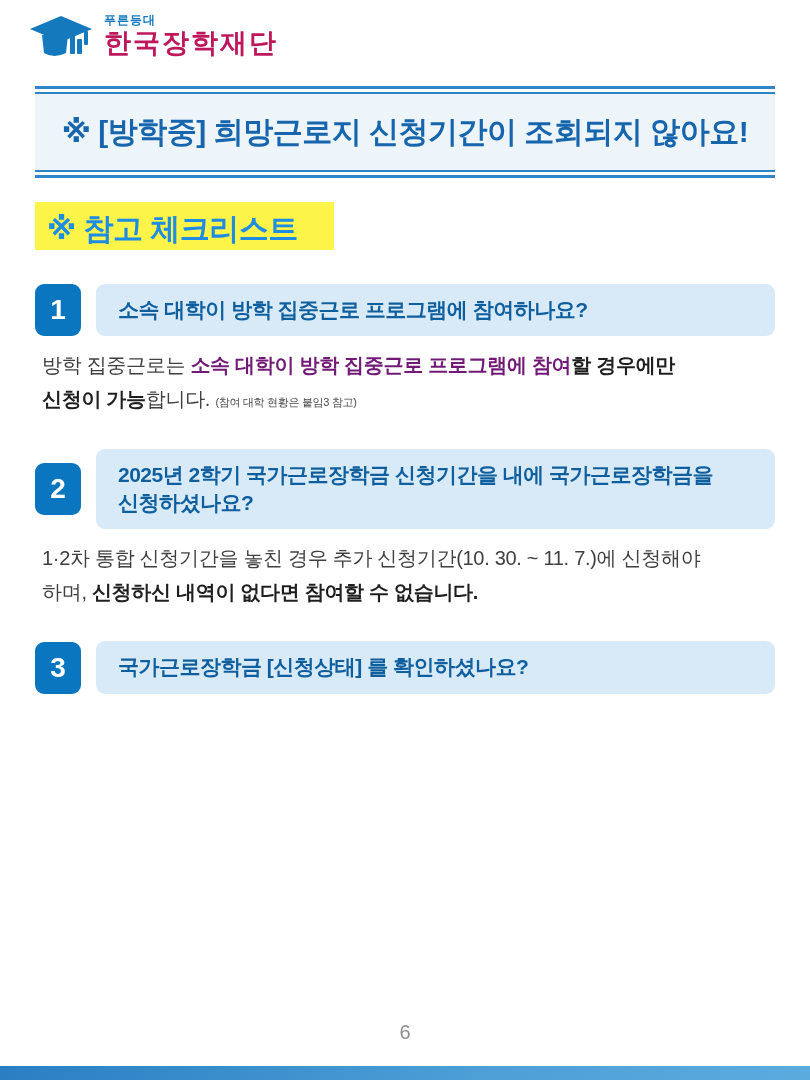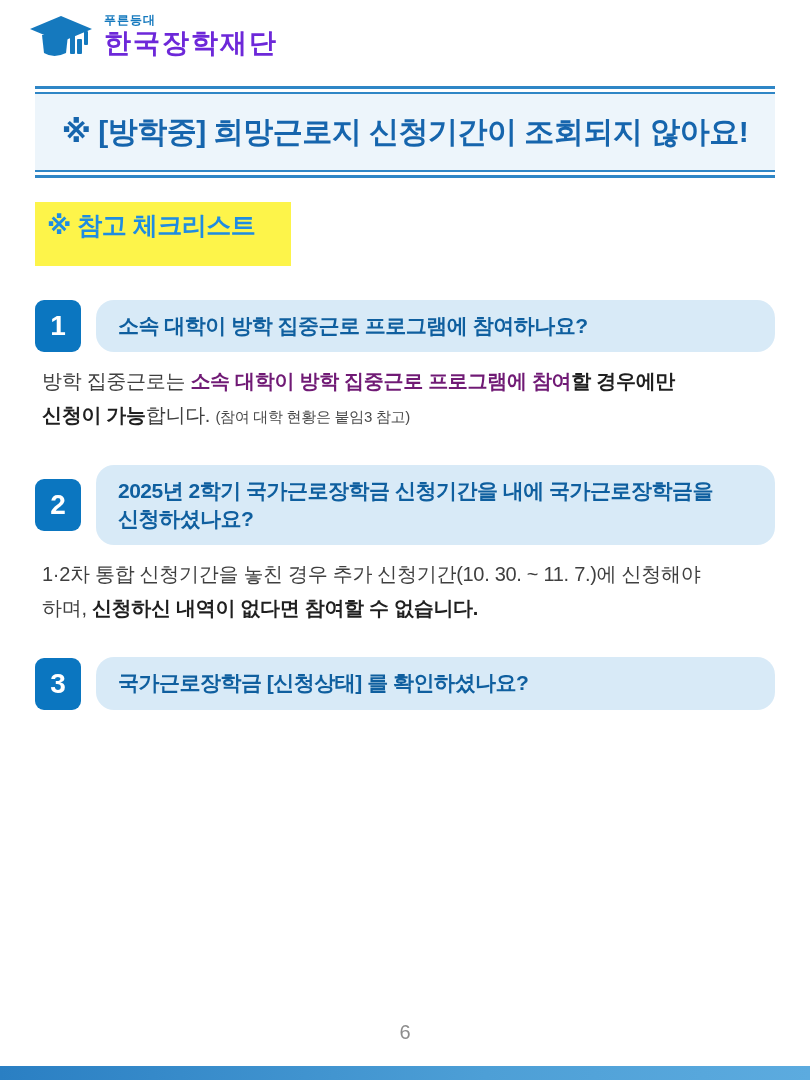--- a/index.html
+++ b/index.html
@@ -8,72 +8,72 @@
   .page {
     position:relative; width:810px; height:1080px;
     background:#ffffff; overflow:hidden; margin:0 auto;
   }
 
   
   .logo { position:absolute; top:10px; left:28px; display:flex; align-items:flex-start; gap:6px; }
   .logo-icon svg { display:block; }
   .logo-text { display:flex; flex-direction:column; margin-top:2px; }
   .logo-tagline { font-size:12px; font-weight:bold; color:#1579be; letter-spacing:1px; }
-  .logo-name { font-size:27px; font-weight:800; color:#6d28d9; letter-spacing:2px; line-height:1.05; }
+  .logo-name { font-size:27px; font-weight:800; color:#be185d; letter-spacing:2px; line-height:1.05; }
 
   
   .notice { margin:86px 35px 0; }
   .rule { background:#2f86c6; }
   .rule.thick { height:3px; }
   .rule.thin  { height:2px; margin-top:3px; }
   .rule.thin-b{ height:2px; }
   .rule.thick-b{ height:3px; margin-top:3px; }
   .notice-content { background:#edf5fb; padding:20px 2px; }
   .notice-title {
     text-align:center; font-size:30px; font-weight:bold; color:#1665ad;
     letter-spacing:-0.5px; line-height:1.2;
   }
 
   
   .checklist-label {
     display:inline-block; margin:24px 0 0 35px;
     background:#fdf44a; color:#1e8ce2;
-    font-size:25px; font-weight:bold;
-    padding:7px 36px 24px 12px; letter-spacing:-0.5px;
+    font-size:30px; font-weight:bold;
+    padding:7px 36px 0 12px; letter-spacing:-0.5px;
   }
 
   
   .qa { margin:0 35px; }
   .qa.s1 { margin-top:34px; }
   .qa.s2 { margin-top:32px; }
   .qa.s3 { margin-top:32px; }
   .q-row { display:flex; align-items:center; gap:15px; }
   .num-tile {
     flex:0 0 46px; width:46px; height:52px; border-radius:9px;
     background:#0b76c0; color:#ffffff;
     display:flex; align-items:center; justify-content:center;
     font-size:28px; font-weight:bold;
   }
   .q-bar {
-    flex:1; background:#d8eaf7; border-radius:18px;
+    flex:1; background:#d8eaf7; border-radius:9px;
     padding:12px 22px; color:#0f5f9f;
     font-size:21px; font-weight:bold; line-height:1.35;
     letter-spacing:-0.5px; white-space:pre-line;
   }
   .body {
     margin:13px 3px 0 7px;
     font-size:20px; line-height:1.68; color:#3f3f3f;
     letter-spacing:-0.3px; white-space:pre-line;
   }
   .body + .body { margin-top:3px; }
   .run-n  { color:#3f3f3f; }
   .run-b  { color:#1f1f1f; font-weight:bold; }
   .run-rb { color:#701a75; font-weight:bold; }
   .run-r  { color:#ee1b23; }
-  .run-sm { color:#4a4a4a; font-size:15px; }
+  .run-sm { color:#4a4a4a; font-size:11px; }
 
   
   .page-number {
     position:absolute; left:0; right:0; bottom:36px;
     text-align:center; font-size:20px; color:#8c8c8c;
   }
   .bottom-bar {
     position:absolute; left:0; right:0; bottom:0; height:14px;
     background:linear-gradient(90deg,#2a7fc3 0%,#4d9fd6 60%,#5cabdf 100%);
   }

